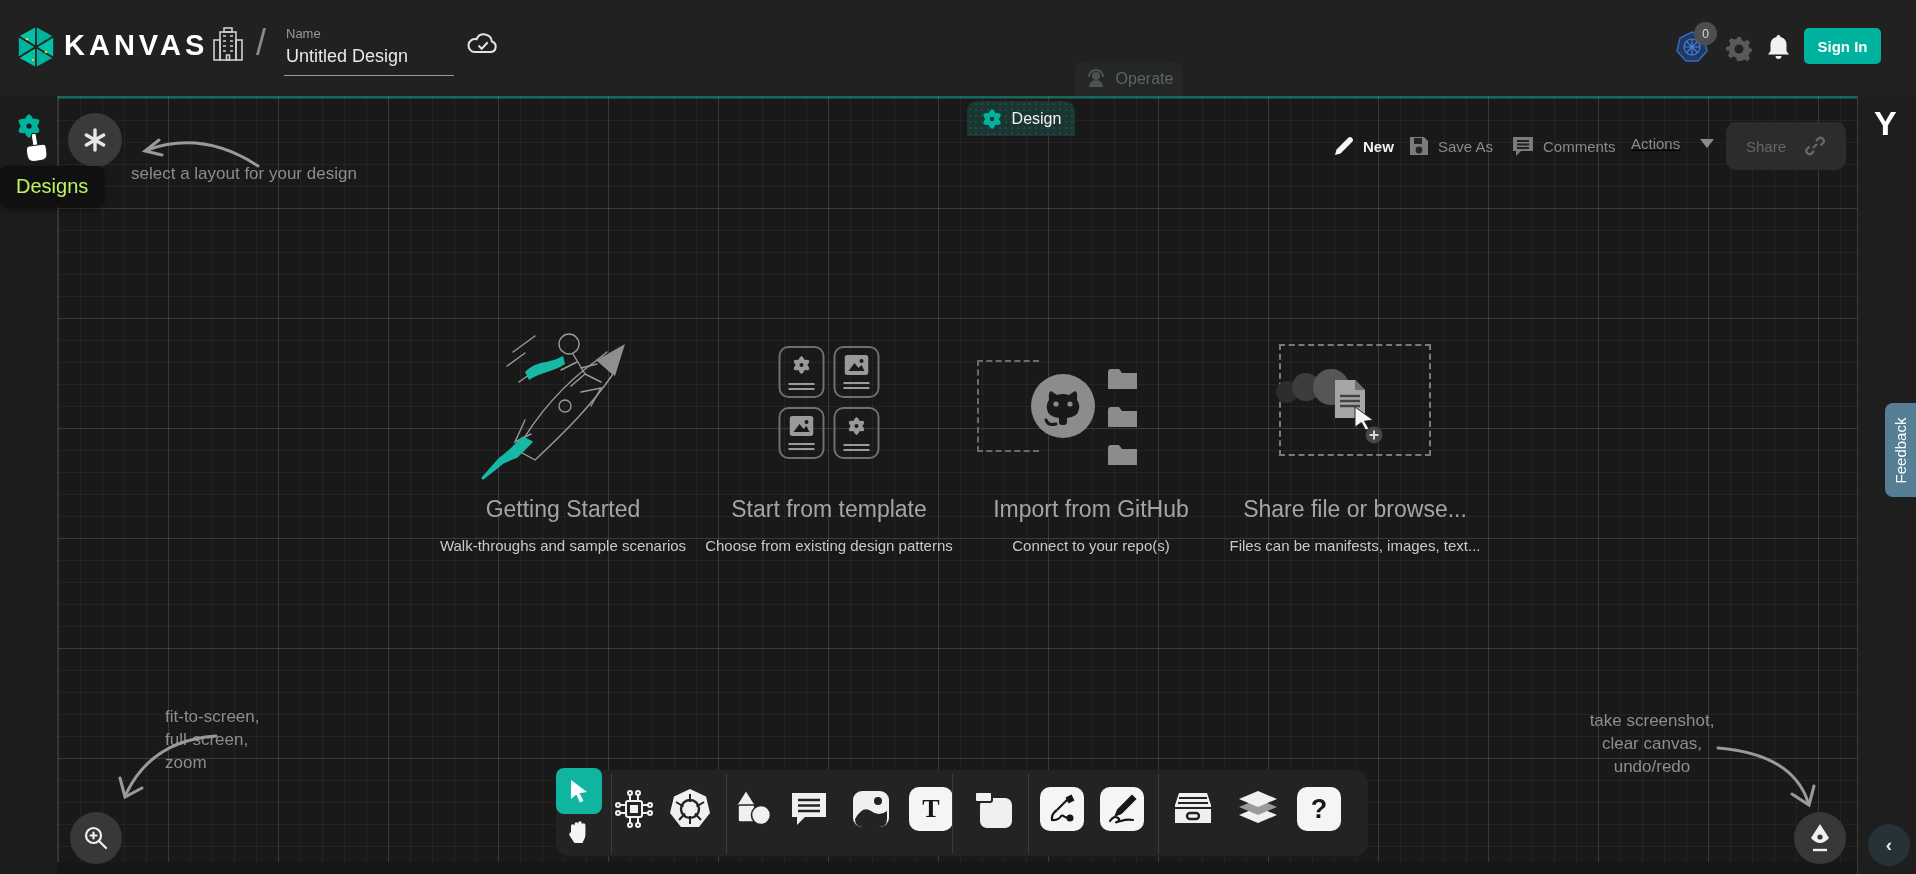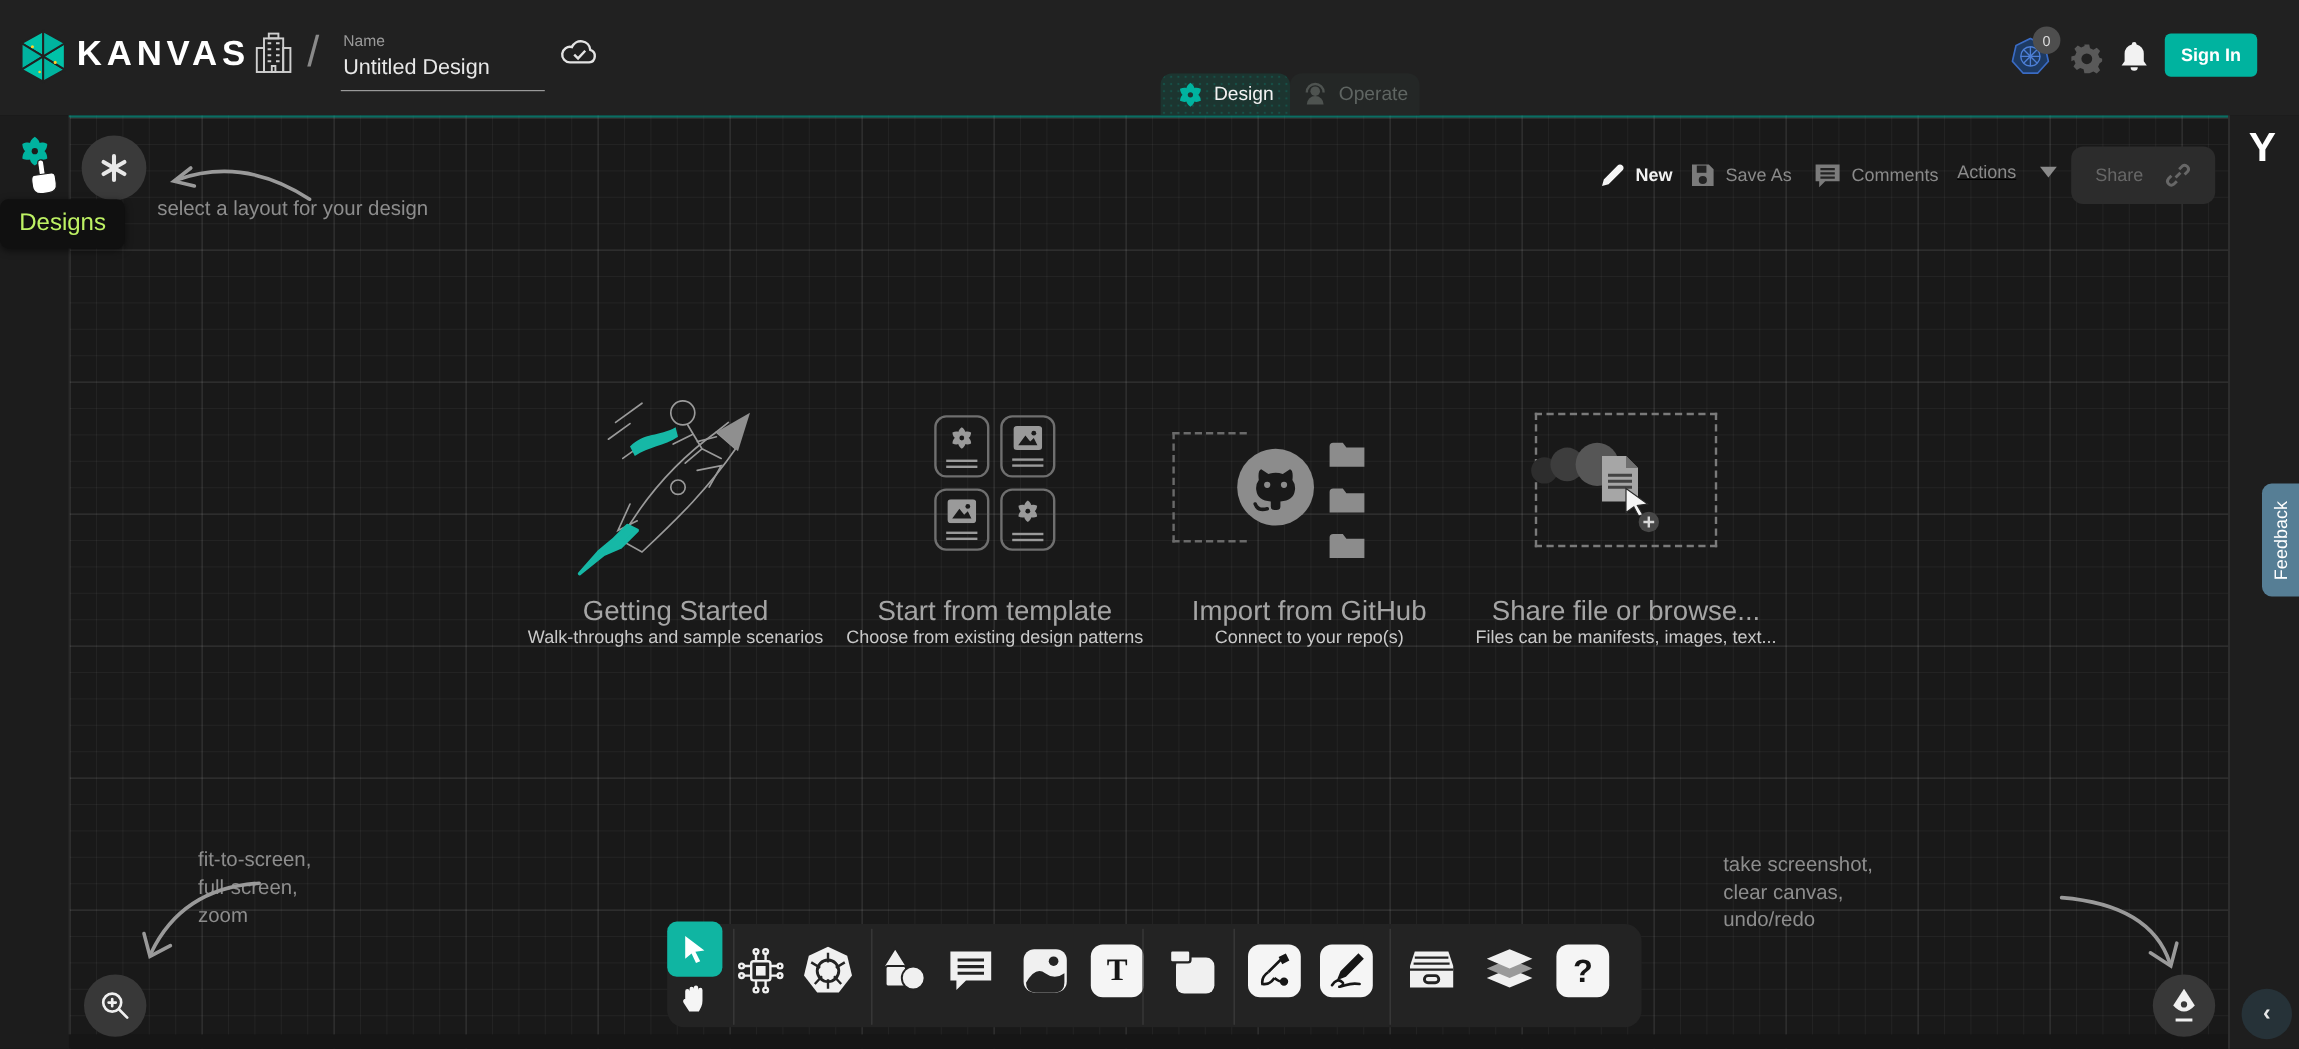--- a/index.html
+++ b/index.html
@@ -12,21 +12,21 @@
   .brand-text { position:absolute; left:64px; top:29px; color:#fff; font-size:29px; font-weight:bold; letter-spacing:4px; }
   .slash { position:absolute; left:256px; top:22px; color:#8a8a8a; font-size:36px; font-weight:300; }
   .name-label { position:absolute; left:286px; top:26px; color:#9a9a9a; font-size:13px; }
   .name-input { position:absolute; left:284px; top:42px; width:170px; background:transparent; border:none;
                 border-bottom:1px solid #9a9a9a; color:#e8e8e8; font-size:18px; padding:4px 2px 8px 2px;
                 font-family:"Liberation Sans",sans-serif; outline:none; }
   .tabstrip { position:absolute; left:967px; top:61px; height:35px; display:flex; z-index:31; }
   .tab { height:35px; width:108px; display:flex; align-items:center; justify-content:center; gap:9px;
          border-radius:10px 10px 0 0; cursor:pointer; }
   .tab.active { background:#1c3530;
-     background-image:radial-gradient(rgba(0,179,159,.22) 1px, transparent 1.2px); background-size:6px 6px; }
+     background-image:radial-gradient(rgba(0,179,159,.22) 1px, transparent 1.2px); background-size:6px 6px;margin-top:40px; }
   .tab.active .tab-label { color:#f2f2f2; font-size:16px; }
   .tab.inactive { background:#242726; }
   .tab.inactive .tab-label { color:#5f6562; font-size:16px; }
   .avatar-badge { position:absolute; left:1694px; top:22px; width:23px; height:23px; border-radius:50%;
       background:#4e4e4e; color:#dcdcdc; font-size:12px; display:flex; align-items:center; justify-content:center; }
   .signin-btn { position:absolute; left:1804px; top:28px; width:77px; height:36px; background:#00B39F;
       border:none; border-radius:5px; color:#fff; font-size:15px; font-weight:bold; cursor:pointer;
       font-family:"Liberation Sans",sans-serif; }
 
   
@@ -57,21 +57,21 @@
   .layout-btn { position:absolute; left:68px; top:113px; width:54px; height:54px; border-radius:50%;
      background:#3a3a3a; display:flex; align-items:center; justify-content:center; cursor:pointer; z-index:8; }
 
   
   .hint { color:#8d8d8d; font-size:17px; line-height:23px; z-index:6; }
 
   
   .card { position:absolute; top:322px; width:360px; transform:translateX(-50%); text-align:center; cursor:pointer; z-index:6; }
   .card-art { height:160px; position:relative; }
   .card-title { margin-top:14px; color:#a5a5a5; font-size:23px; }
-  .card-caption { color:#c9c9c9; font-size:15px; }
+  .card-caption { margin-top:14px; color:#c9c9c9; font-size:15px; }
 
   .tmpl-grid { position:absolute; left:50%; top:24px; transform:translateX(-50%); display:grid;
       grid-template-columns:46px 46px; grid-template-rows:52px 52px; gap:9px; }
   .tmpl-tile { border:2px solid #6f6f6f; border-radius:10px; display:flex; flex-direction:column;
       align-items:center; justify-content:center; gap:4px; }
   .tmpl-lines { width:26px; }
   .tmpl-lines div { height:2px; background:#9a9a9a; margin-top:3px; }
 
   .gh-dash { position:absolute; left:66px; top:38px; width:62px; height:92px;
       border:2px dashed #6a6a6a; border-right:none; }
@@ -587,21 +587,21 @@
   <div>full-screen,</div>
   <div>zoom</div>
 </div>
 <span class="abs" style="left:112px; top:728px; z-index:6;">
   <svg width="110" height="80" viewBox="0 0 110 80" fill="none" stroke="#9a9a9a" stroke-width="3" stroke-linecap="round">
     <path d="M104 8 Q40 12 14 66"></path>
     <path d="M8 50 L13 69 L30 60"></path>
   </svg>
 </span>
 
-<div class="hint abs" style="left:1436px; top:709px; width:220px; text-align:left;">
+<div class="hint abs" style="left:1542px; top:709px; width:220px; text-align:center;">
   <div>take screenshot,</div>
   <div>clear canvas,</div>
   <div>undo/redo</div>
 </div>
 <span class="abs" style="left:1712px; top:738px; z-index:6;">
   <svg width="110" height="80" viewBox="0 0 110 80" fill="none" stroke="#9a9a9a" stroke-width="3" stroke-linecap="round">
     <path d="M6 10 Q80 16 96 64"></path>
     <path d="M80 56 L97 67 L102 48"></path>
   </svg>
 </span>

